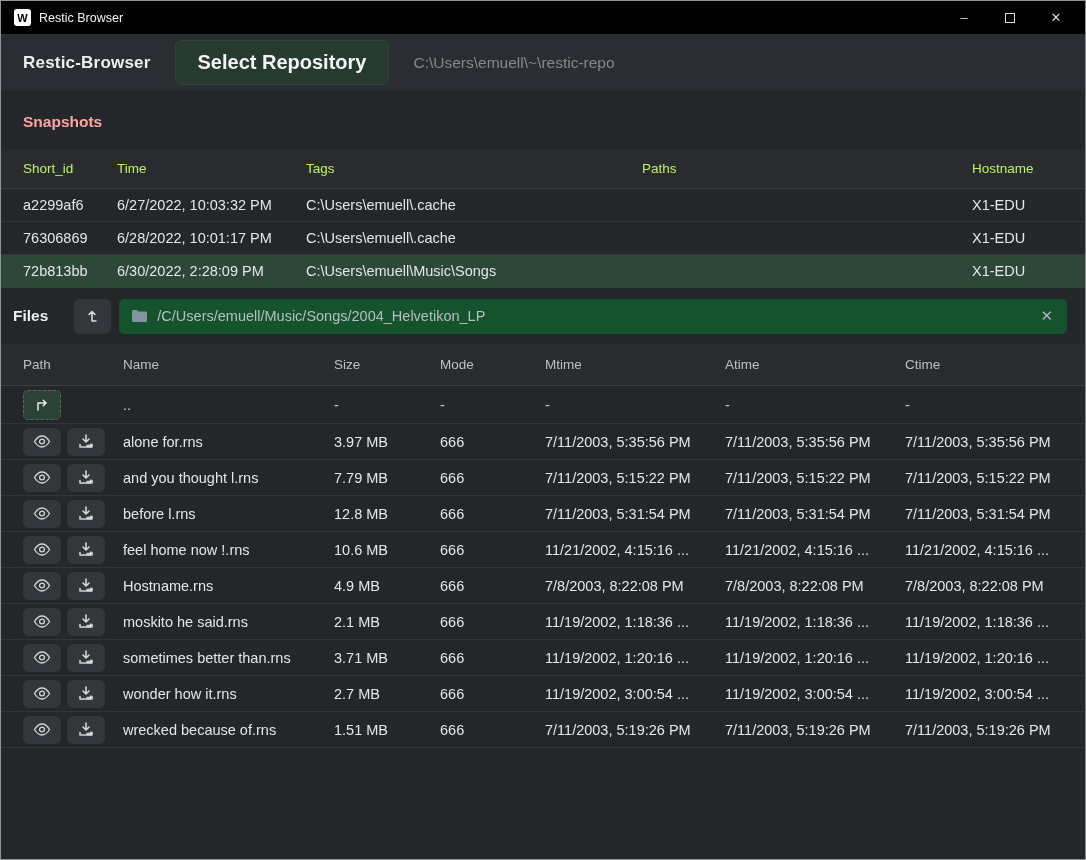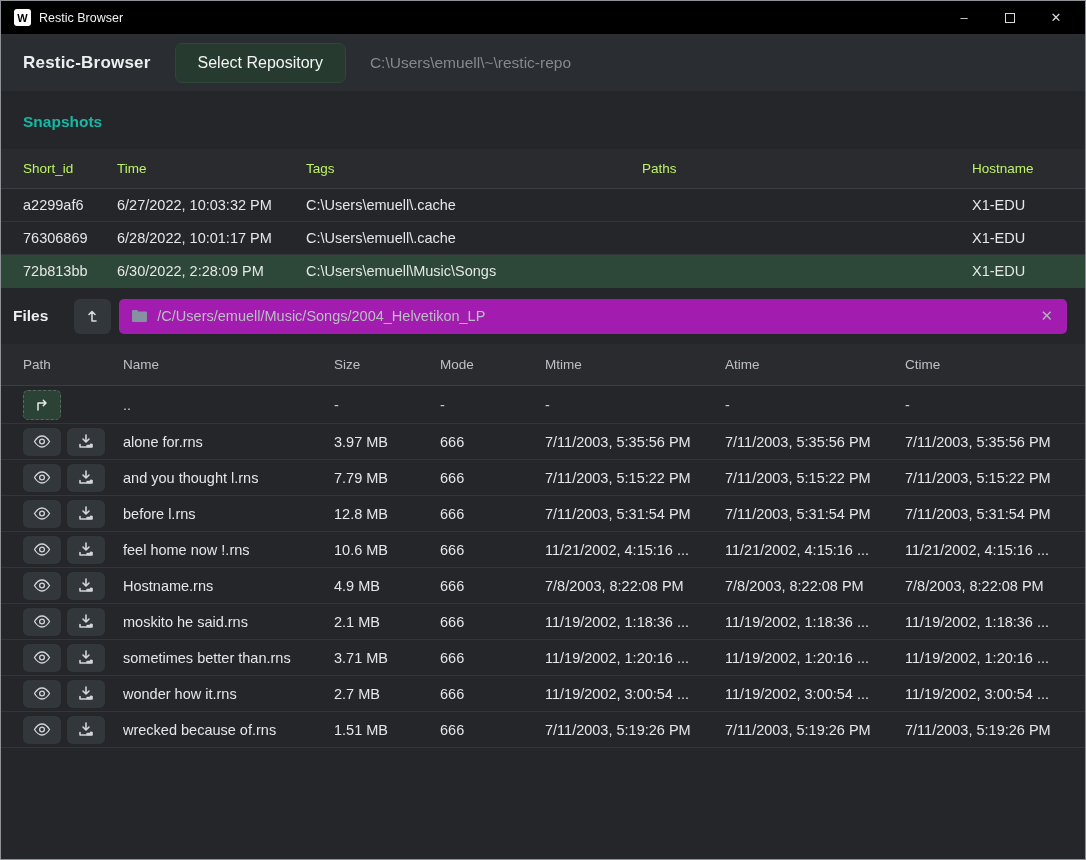--- a/index.html
+++ b/index.html
@@ -17,38 +17,38 @@
   .titlebar-title{ margin-left:8px; font-size:12.5px; color:#f2f2f2; }
   .titlebar-spacer{ flex:1; }
   .win-btn{ width:46px; height:33px; display:flex; align-items:center; justify-content:center;
     color:#d7d9db; font-size:13px; cursor:default; }
   .win-btn .box{ width:10px; height:10px; border:1px solid #d7d9db; }
   .titlebar { padding-right:6px; }
   
   .header{ height:57px; background:#2a2d31; display:flex; align-items:center; padding:0 22px; }
   .header-title{ font-size:17px; font-weight:bold; color:#eceef0; letter-spacing:.2px; }
   .select-repo-btn{ margin-left:24px; background:#263a2f; border:1px solid #2e4739; color:#f2f4f5;
-    font-weight:normal; font-size:16px; padding:10px 22px; border-radius:7px;
+    font-weight:bold; font-size:20px; padding:10px 22px; border-radius:7px;
     font-family:"Liberation Sans", sans-serif; cursor:pointer; }
   .repo-path{ margin-left:24px; color:#85898e; font-size:15.5px; }
   
-  .section-title{ padding:22px 22px 18px 22px; font-size:15.5px; font-weight:bold; color:#14b8a6; }
+  .section-title{ padding:22px 22px 18px 22px; font-size:15.5px; font-weight:bold; color:#fca5a5; }
   
   .snap-grid{ display:grid; grid-template-columns:94px 189px 336px 330px 1fr;
     padding-left:22px; align-items:center; }
   .snap-head{ height:40px; background:#292b2f; border-bottom:1px solid #3a3e42;
     color:#bef264; font-size:13.5px; }
   .snap-row{ height:33px; font-size:14.5px; color:#e4e6e8; border-bottom:1px solid #323639; }
   .snap-row.selected{ background:#2d4738; border-bottom:1px solid #2d4738; }
   
   .files-bar{ height:56px; display:flex; align-items:center; padding:0 18px 0 12px; }
   .files-title{ font-size:15.5px; font-weight:bold; color:#eceef0; }
   .levelup-btn{ margin-left:26px; width:37px; height:35px; background:#32373c; border:none;
     border-radius:6px; display:flex; align-items:center; justify-content:center; cursor:pointer; }
-  .pathbar{ margin-left:8px; flex:1; height:35px; background:#a21caf; border-radius:5px;
+  .pathbar{ margin-left:8px; flex:1; height:35px; background:#14532d; border-radius:5px;
     display:flex; align-items:center; padding:0 12px; }
   .pathbar input{ flex:1; background:transparent; border:none; outline:none;
     color:#b9bec3; font-size:14.5px; font-family:"Liberation Sans", sans-serif; margin-left:9px; }
   .pathbar-close{ color:#aeb4ba; font-size:15px; cursor:pointer; padding:0 2px; }
   
   .files-grid{ display:grid; grid-template-columns:100px 211px 106px 105px 180px 180px 1fr;
     padding-left:22px; align-items:center; }
   .files-head{ height:42px; background:#292b2f; border-bottom:1px solid #3a3e42;
     color:#bcc0c4; font-size:13.5px; }
   .file-row{ height:36px; font-size:14.5px; color:#e4e6e8; border-bottom:1px solid #323639; }

